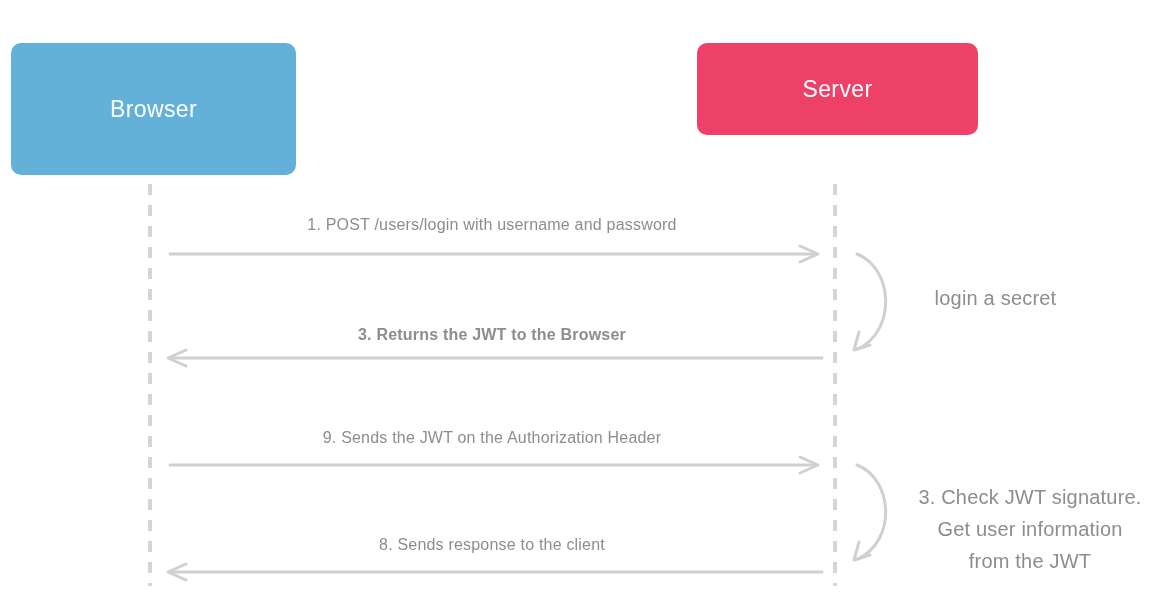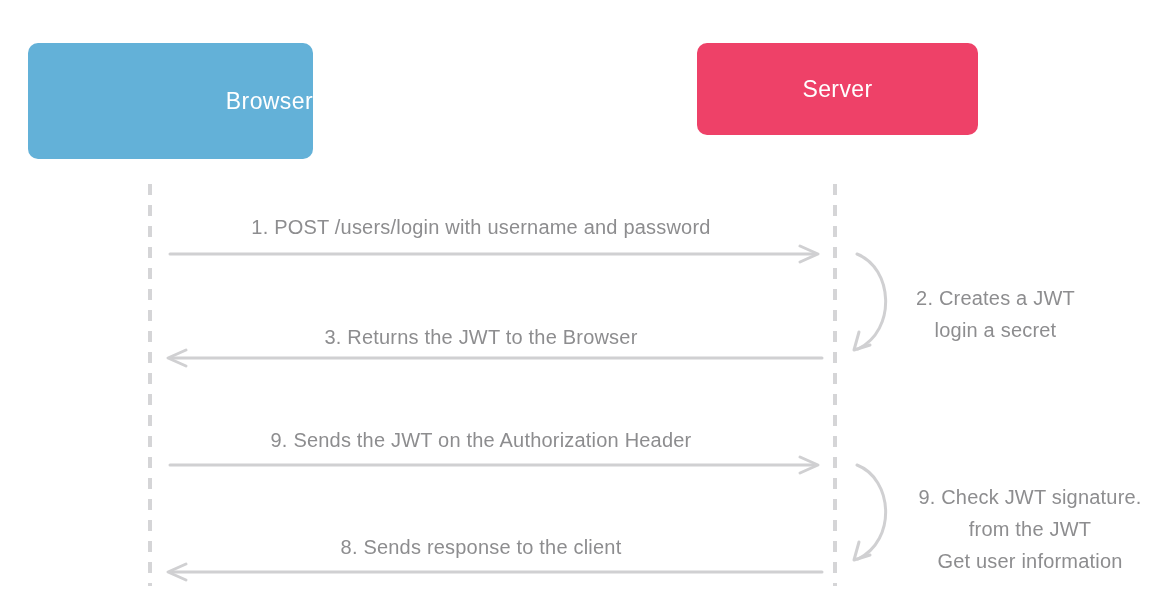--- a/index.html
+++ b/index.html
@@ -18,23 +18,22 @@
     position: absolute;
     border-radius: 10px;
     display: flex;
     align-items: center;
     justify-content: center;
     color: var(--actor-text, #ffffff);
     font-size: 23px;
     letter-spacing: 0.4px;
   }
   .actor--browser {
-    left: 28px; top: 43px; width: 285px; height: 116px;
+    left: 11px; top: 43px; width: 285px; height: 132px;
     background: var(--browser-box, #63b1d8);
-    justify-content: flex-end;
   }
   .actor--server {
     left: 697px; top: 43px; width: 281px; height: 92px;
     background: var(--server-box, #ee4168);
   }
   .lifeline {
     position: absolute;
     top: 184px;
     height: 402px;
     width: 4px;
@@ -56,30 +55,30 @@
   .arrow-layer path {
     fill: none;
     stroke: var(--arrow, #d0d0d2);
     stroke-width: 3;
     stroke-linecap: round;
     stroke-linejoin: round;
   }
 
   .msg-label {
     position: absolute;
-    left: 156px;
+    left: 167px;
     width: 650px;
     text-align: center;
     color: var(--message-text, #8d8d8f);
-    font-size: 20px;
+    font-size: 16px;
     letter-spacing: 0.2px;
     white-space: nowrap;
   }
   .msg-label--1 { top: 216px; }
-  .msg-label--3 { top: 326px; }
+  .msg-label--3 { top: 326px; font-weight: bold; }
   .msg-label--4 { top: 429px; }
   .msg-label--6 { top: 536px; }
 
   .note {
     position: absolute;
     text-align: center;
     color: var(--message-text, #8d8d8f);
     font-size: 20px;
     line-height: 32px;
     letter-spacing: 0.2px;
@@ -129,22 +128,21 @@
       <path d="M186,564 L168,572 L186,580"></path>
     </g>
   </svg>
 
   <div class="msg-label msg-label--1">1. POST /users/login with username and password</div>
   <div class="msg-label msg-label--3">3. Returns the JWT to the Browser</div>
   <div class="msg-label msg-label--4">9. Sends the JWT on the Authorization Header</div>
   <div class="msg-label msg-label--6">8. Sends response to the client</div>
 
   <div class="note note--2">
-    <div>2. Creates a JWT</div>
     <div>login a secret</div>
   </div>
   <div class="note note--5">
-    <div>9. Check JWT signature.</div>
+    <div>3. Check JWT signature.</div>
+    <div>Get user information</div>
     <div>from the JWT</div>
-    <div>Get user information</div>
   </div>
 
 </div>
 
 </body></html>

